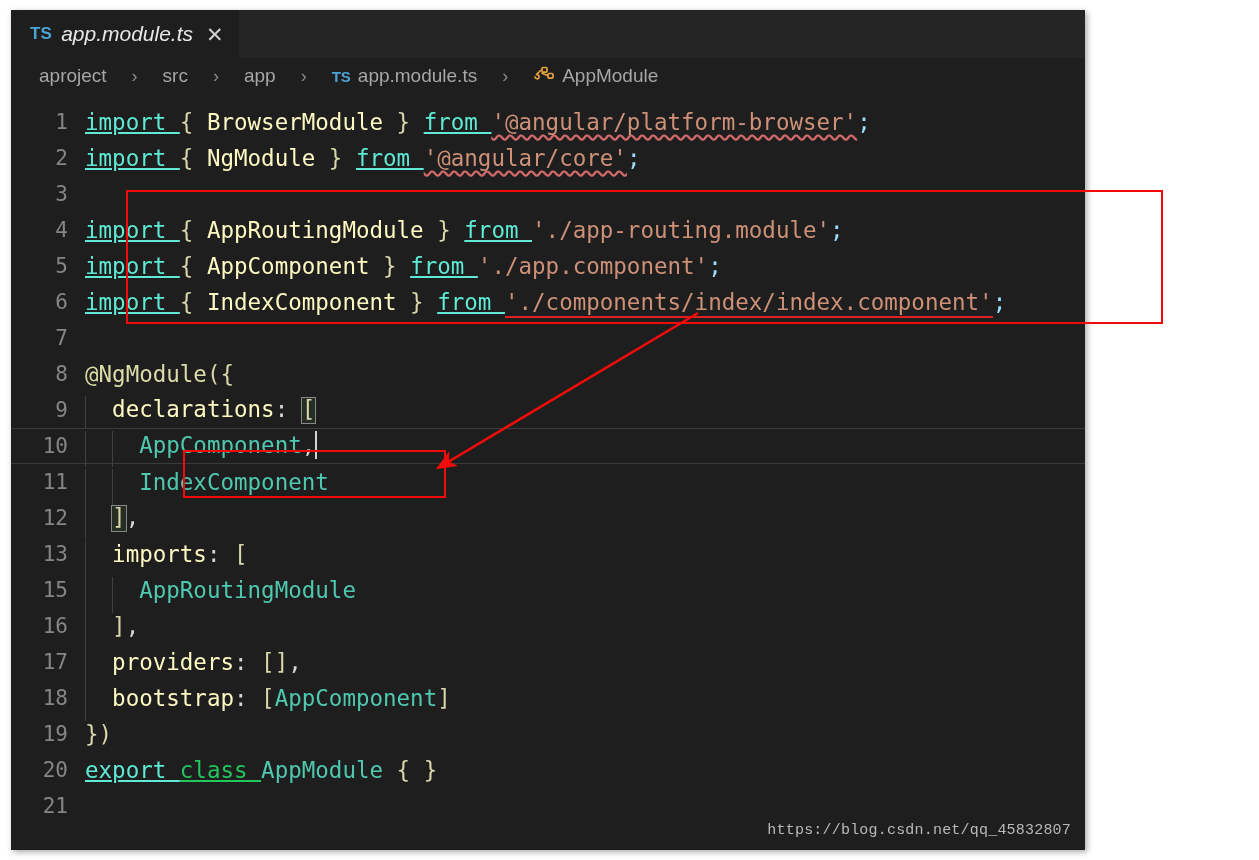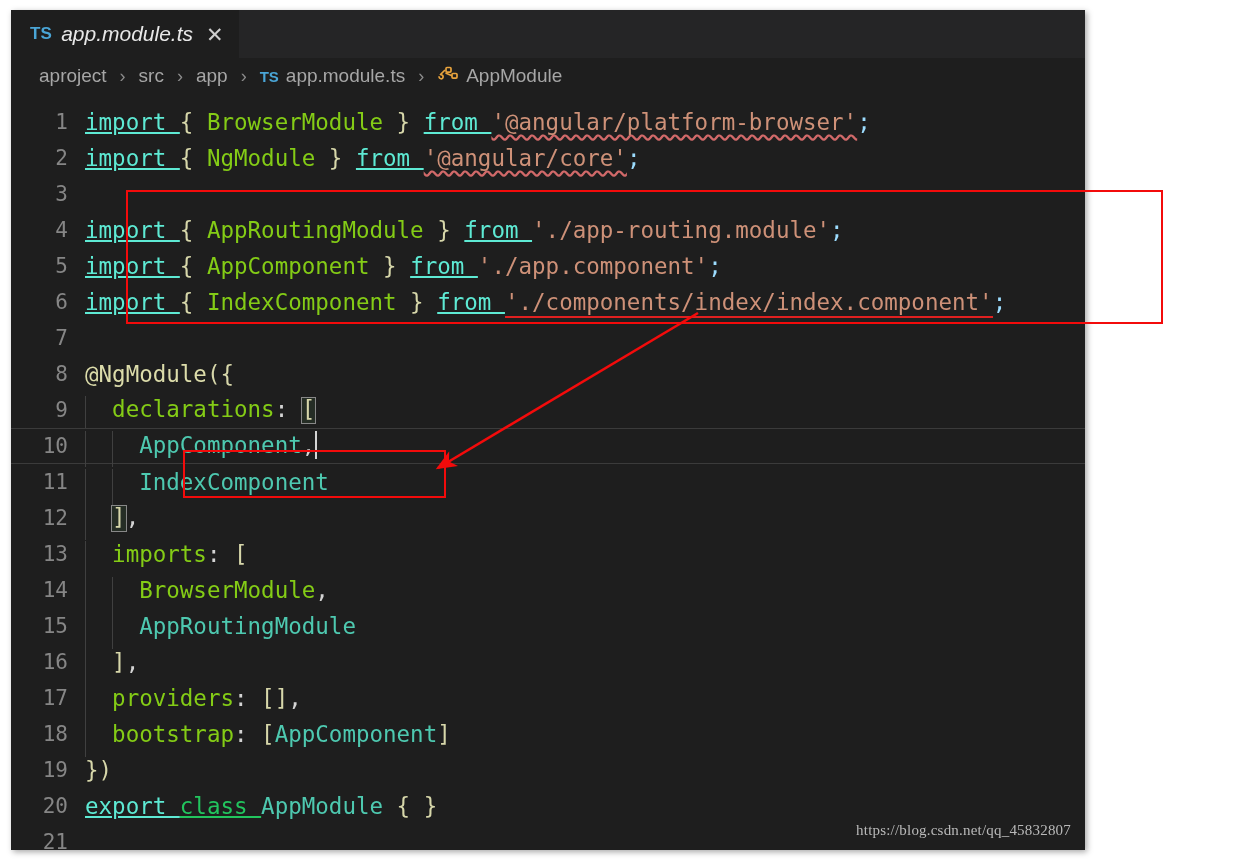--- a/index.html
+++ b/index.html
@@ -81,21 +81,21 @@
     position: absolute;
     left: 0;
     top: 48px;
     height: 36px;
     width: 100%;
     display: flex;
     align-items: center;
     padding-left: 28px;
     box-sizing: border-box;
     background: #1e1e1e;
-    gap: 4px;
+    gap: 16px;
   }
   .bc-item {
     color: #a6a6a6;
     font-size: 19px;
     font-family: "Liberation Sans", sans-serif;
     white-space: nowrap;
     cursor: pointer;
     display: flex;
     align-items: center;
     gap: 7px;
@@ -152,21 +152,21 @@
 
   
   .line-current {
     background: #1e1e1e;
     box-shadow: inset 0 1px 0 #3b3b3b, inset 0 -1px 0 #3b3b3b;
   }
 
   
   .t-kw      { color: #5eead4; text-decoration: underline; }   
   .t-kw2     { color: #22c55e; text-decoration: underline; }   
-  .t-type    { color: #84cc16; margin-top: 24px; }   
+  .t-type    { color: #fef9c3; margin-top: 24px; }   
   .t-type2   { color: #4ec9b0; }   
   .t-str     { color: #ce9178; }   
   .t-punc    { color: #d4d4d4; }
   .t-brace   { color: #d7d7aa; }
   .t-deco    { color: #dcdcaa; margin-top: 41px; }   
   .t-semi    { color: #9cdcfe; }
 
   .squiggle {
     text-decoration: underline wavy #d16969;
     text-decoration-skip-ink: none;
@@ -225,21 +225,21 @@
     pointer-events: none;
   }
 
   
   .watermark {
     position: absolute;
     right: 14px;
     bottom: 11px;
     color: #b9b9b9;
     font-size: 15px;
-    font-family: Liberation Serif, serif;
+    font-family: Liberation Mono, monospace;
     letter-spacing: .2px;
   }
 </style>
 </head>
 <body>
 
 <div id="root">
 
   <div class="editor-window">
 
@@ -290,21 +290,20 @@
         <div class="code-line"><div class="ln">4</div><div class="code-text"><span class="t-kw">import </span><span class="t-brace">{ </span><span class="t-type">AppRoutingModule</span><span class="t-brace"> } </span><span class="t-kw">from </span><span class="t-str">'./app-routing.module'</span><span class="t-semi">;</span></div></div>
         <div class="code-line"><div class="ln">5</div><div class="code-text"><span class="t-kw">import </span><span class="t-brace">{ </span><span class="t-type">AppComponent</span><span class="t-brace"> } </span><span class="t-kw">from </span><span class="t-str">'./app.component'</span><span class="t-semi">;</span></div></div>
         <div class="code-line"><div class="ln">6</div><div class="code-text"><span class="t-kw">import </span><span class="t-brace">{ </span><span class="t-type">IndexComponent</span><span class="t-brace"> } </span><span class="t-kw">from </span><span class="t-str err-underline">'./components/index/index.component'</span><span class="t-semi">;</span></div></div>
         <div class="code-line"><div class="ln">7</div><div class="code-text"></div></div>
         <div class="code-line"><div class="ln">8</div><div class="code-text"><span class="t-deco">@NgModule</span><span class="t-brace">({</span></div></div>
         <div class="code-line"><div class="ln">9</div><div class="code-text"><span class="t-punc">  </span><span class="t-type">declarations</span><span class="t-punc">: </span><span class="t-brace bracket-match">[</span><div class="guide" style="left: 0px;"></div></div></div>
         <div class="code-line line-current"><div class="ln">10</div><div class="code-text"><span class="t-punc">    </span><span class="t-type2">AppComponent</span><span class="t-punc">,</span><span class="caret"></span><div class="guide" style="left: 0px;"></div><div class="guide" style="left: 27.1px;"></div></div></div>
         <div class="code-line"><div class="ln">11</div><div class="code-text"><span class="t-punc">    </span><span class="t-type2">IndexComponent</span><div class="guide" style="left: 0px;"></div><div class="guide" style="left: 27.1px;"></div></div></div>
         <div class="code-line"><div class="ln">12</div><div class="code-text"><span class="t-punc">  </span><span class="t-brace bracket-match">]</span><span class="t-punc">,</span><div class="guide" style="left: 0px;"></div></div></div>
         <div class="code-line"><div class="ln">13</div><div class="code-text"><span class="t-punc">  </span><span class="t-type">imports</span><span class="t-punc">: </span><span class="t-brace">[</span><div class="guide" style="left: 0px;"></div></div></div>
-        <div class="code-line"><div class="ln">14</div><div class="code-text"><span class="t-punc">    </span><span class="t-type">BrowserModule</span><span class="t-punc">,</span><div class="guide" style="left: 0px;"></div><div class="guide" style="left: 27.1px;"></div></div></div>
         <div class="code-line"><div class="ln">15</div><div class="code-text"><span class="t-punc">    </span><span class="t-type2">AppRoutingModule</span><div class="guide" style="left: 0px;"></div><div class="guide" style="left: 27.1px;"></div></div></div>
         <div class="code-line"><div class="ln">16</div><div class="code-text"><span class="t-punc">  </span><span class="t-brace">]</span><span class="t-punc">,</span><div class="guide" style="left: 0px;"></div></div></div>
         <div class="code-line"><div class="ln">17</div><div class="code-text"><span class="t-punc">  </span><span class="t-type">providers</span><span class="t-punc">: </span><span class="t-brace">[]</span><span class="t-punc">,</span><div class="guide" style="left: 0px;"></div></div></div>
         <div class="code-line"><div class="ln">18</div><div class="code-text"><span class="t-punc">  </span><span class="t-type">bootstrap</span><span class="t-punc">: </span><span class="t-brace">[</span><span class="t-type2">AppComponent</span><span class="t-brace">]</span><div class="guide" style="left: 0px;"></div></div></div>
         <div class="code-line"><div class="ln">19</div><div class="code-text"><span class="t-brace">})</span></div></div>
         <div class="code-line"><div class="ln">20</div><div class="code-text"><span class="t-kw">export </span><span class="t-kw2">class </span><span class="t-type2">AppModule</span><span class="t-brace"> { }</span></div></div>
         <div class="code-line"><div class="ln">21</div><div class="code-text"></div></div>
       </div>
 
     <div class="watermark">https://blog.csdn.net/qq_45832807</div>

